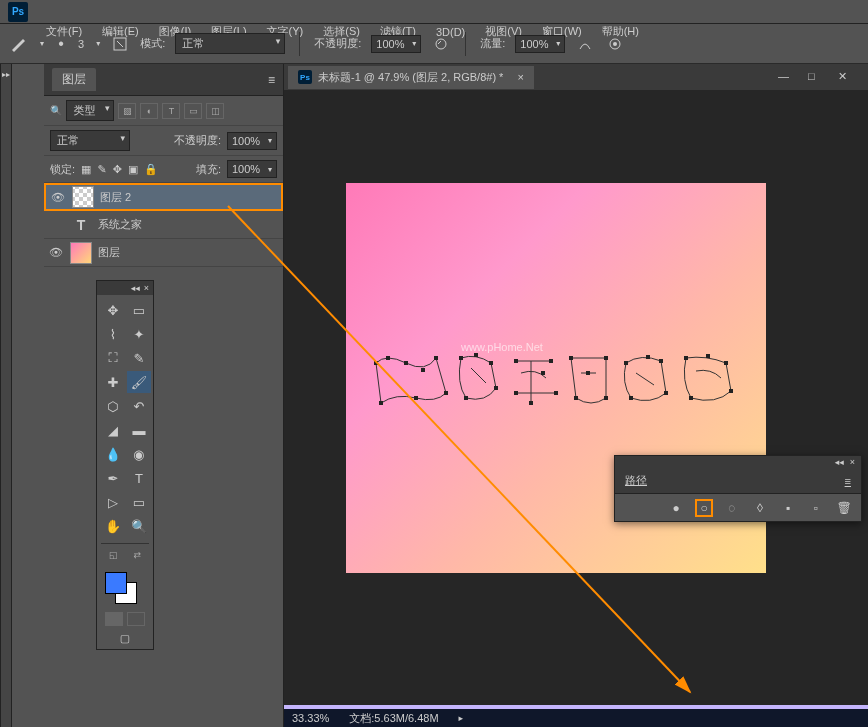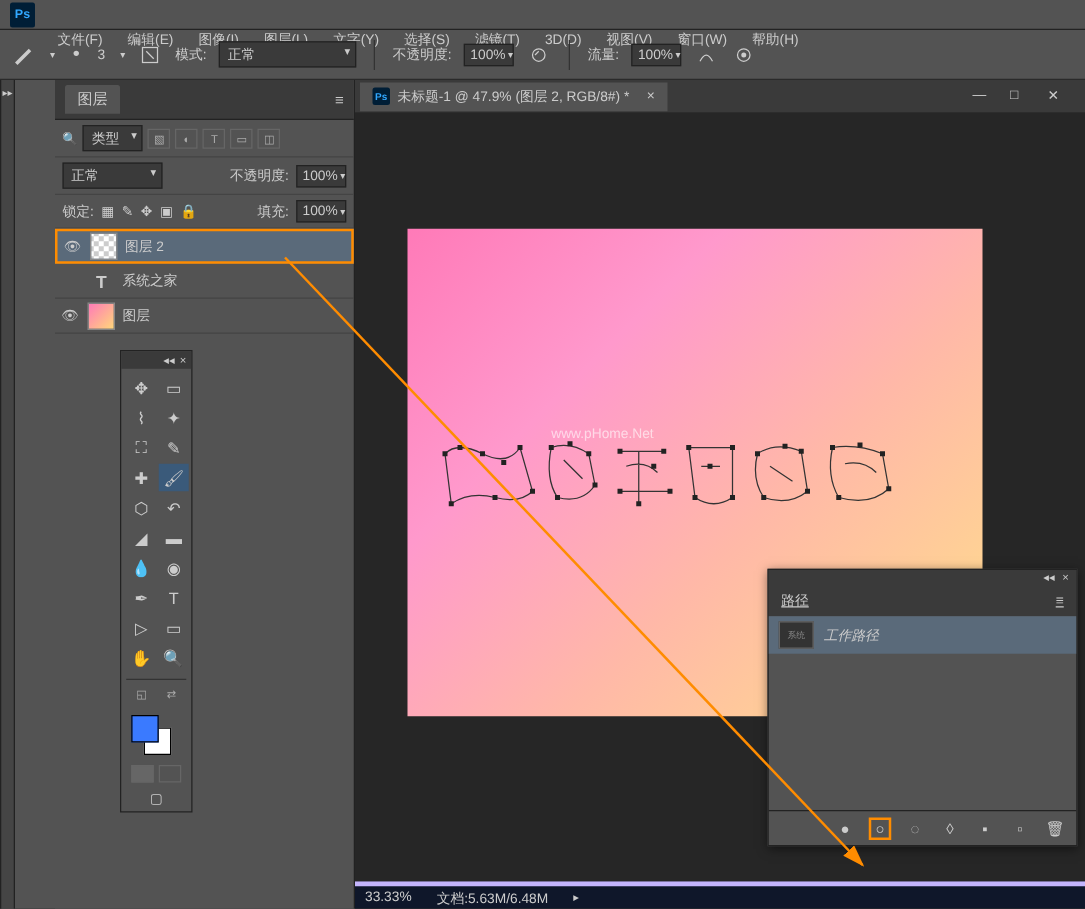--- a/index.html
+++ b/index.html
@@ -8,21 +8,21 @@
 
 .menubar { background: #535353; height: 24px; display: flex; align-items: center; padding: 0 8px; border-bottom: 1px solid #222; }
 .ps-logo { width: 20px; height: 20px; background: #001e36; color: #31a8ff; display: flex; align-items: center; justify-content: center; font-weight: bold; font-size: 10px; border-radius: 2px; margin-right: 8px; }
 .menubar .menu-item { padding: 4px 10px; cursor: pointer; margin-top: 40px; }
 
 
 .options-bar { background: #535353; height: 40px; display: flex; align-items: center; padding: 0 8px; border-bottom: 1px solid #2a2a2a; gap: 10px; }
 .dropdown { background: #3a3a3a; border: 1px solid #222; padding: 2px 18px 2px 6px; position: relative; color: #ccc; font-size: 11px; }
 .dropdown::after { content: "▾"; position: absolute; right: 4px; font-size: 9px; }
 .label { color: #ccc; }
-.pct-input { background: #3a3a3a; border: 1px solid #222; padding: 2px 4px; color: #ccc; width: 40px; display: flex; align-items: center; justify-content: space-between; }
+.pct-input { background: #3a3a3a; border: 1px solid #222; padding: 2px 4px; color: #ccc; width: 50px; display: flex; align-items: center; justify-content: space-between; }
 .icon-btn { width: 20px; height: 20px; display: flex; align-items: center; justify-content: center; cursor: pointer; }
 
 
 .workspace { display: flex; height: calc(100% - 64px); }
 .left-panel { width: 240px; background: #535353; border-right: 1px solid #222; display: flex; flex-direction: column; margin-left: 32px; }
 .collapse-tab { width: 12px; background: #454545; border-left: 1px solid #222; border-right: 1px solid #222; display: flex; align-items: flex-start; justify-content: center; padding-top: 6px; }
 .center-area { flex: 1; background: #2a2a2a; display: flex; flex-direction: column; position: relative; }
 
 
 .panel-header { background: #3a3a3a; padding: 4px 8px; border-bottom: 1px solid #222; display: flex; justify-content: space-between; align-items: center; font-size: 12px; }
@@ -47,21 +47,21 @@
 
 
 .doc-tab-bar { background: #3a3a3a; height: 26px; display: flex; align-items: center; padding: 0 4px; }
 .doc-tab { background: #535353; padding: 4px 10px; display: flex; align-items: center; gap: 6px; font-size: 11px; }
 .doc-close { margin-left: 8px; cursor: pointer; }
 .window-controls { margin-left: auto; display: flex; gap: 16px; padding-right: 12px; }
 .win-btn { width: 14px; height: 14px; cursor: pointer; font-size: 11px; color: #ccc; }
 
 
 .canvas-wrap { flex: 1; background: #262626; display: flex; align-items: center; justify-content: center; position: relative; }
-.canvas { width: 460px; height: 390px; background: linear-gradient(135deg, #ff7ab8 0%, #ff99cc 30%, #ffb8a8 60%, #ffe08a 100%); position: relative; margin-bottom: 40px; margin-right: 40px; }
+.canvas { width: 420px; height: 390px; background: linear-gradient(135deg, #ff7ab8 0%, #ff99cc 30%, #ffb8a8 60%, #ffe08a 100%); position: relative; margin-bottom: 40px; margin-right: 40px; }
 .path-text { position: absolute; top: 160px; left: 20px; right: 20px; height: 90px; }
 .wm { position: absolute; top: 158px; left: 115px; color: #fff; font-size: 11px; opacity: 0.6; }
 
 
 .status-bar { height: 22px; background: #0f172a; border-top: 4px solid #c4b5fd; display: flex; align-items: center; padding: 0 8px; gap: 20px; font-size: 11px; }
 
 
 .tools-panel { position: absolute; left: 96px; top: 280px; background: #535353; border: 1px solid #222; width: 58px; padding: 4px; z-index: 10; }
 .tools-grid { display: grid; grid-template-columns: 1fr 1fr; gap: 2px; }
 .tool-btn { width: 24px; height: 22px; display: flex; align-items: center; justify-content: center; cursor: pointer; font-size: 13px; color: #ccc; }
@@ -342,26 +342,20 @@
 
 <div class="paths-panel">
   <div class="paths-collapse">
       <span>◂◂</span> 
       <span style="margin-left:6px">×</span>
     </div>
   <div class="paths-header">
     <span>路径</span>
     <span>≡</span>
   </div>
-  <div class="paths-body">
-    <div class="path-item">
-      <div class="path-thumb">系统</div>
-      <span style="font-style:italic">工作路径</span>
-    </div>
-  </div>
   <div class="paths-footer">
     <div class="path-ftr-btn">●</div>
     <div class="path-ftr-btn highlighted">○</div>
     <div class="path-ftr-btn">◌</div>
     <div class="path-ftr-btn">◊</div>
     <div class="path-ftr-btn">▪</div>
     <div class="path-ftr-btn">▫</div>
     <div class="path-ftr-btn">🗑</div>
   </div>
 </div>

